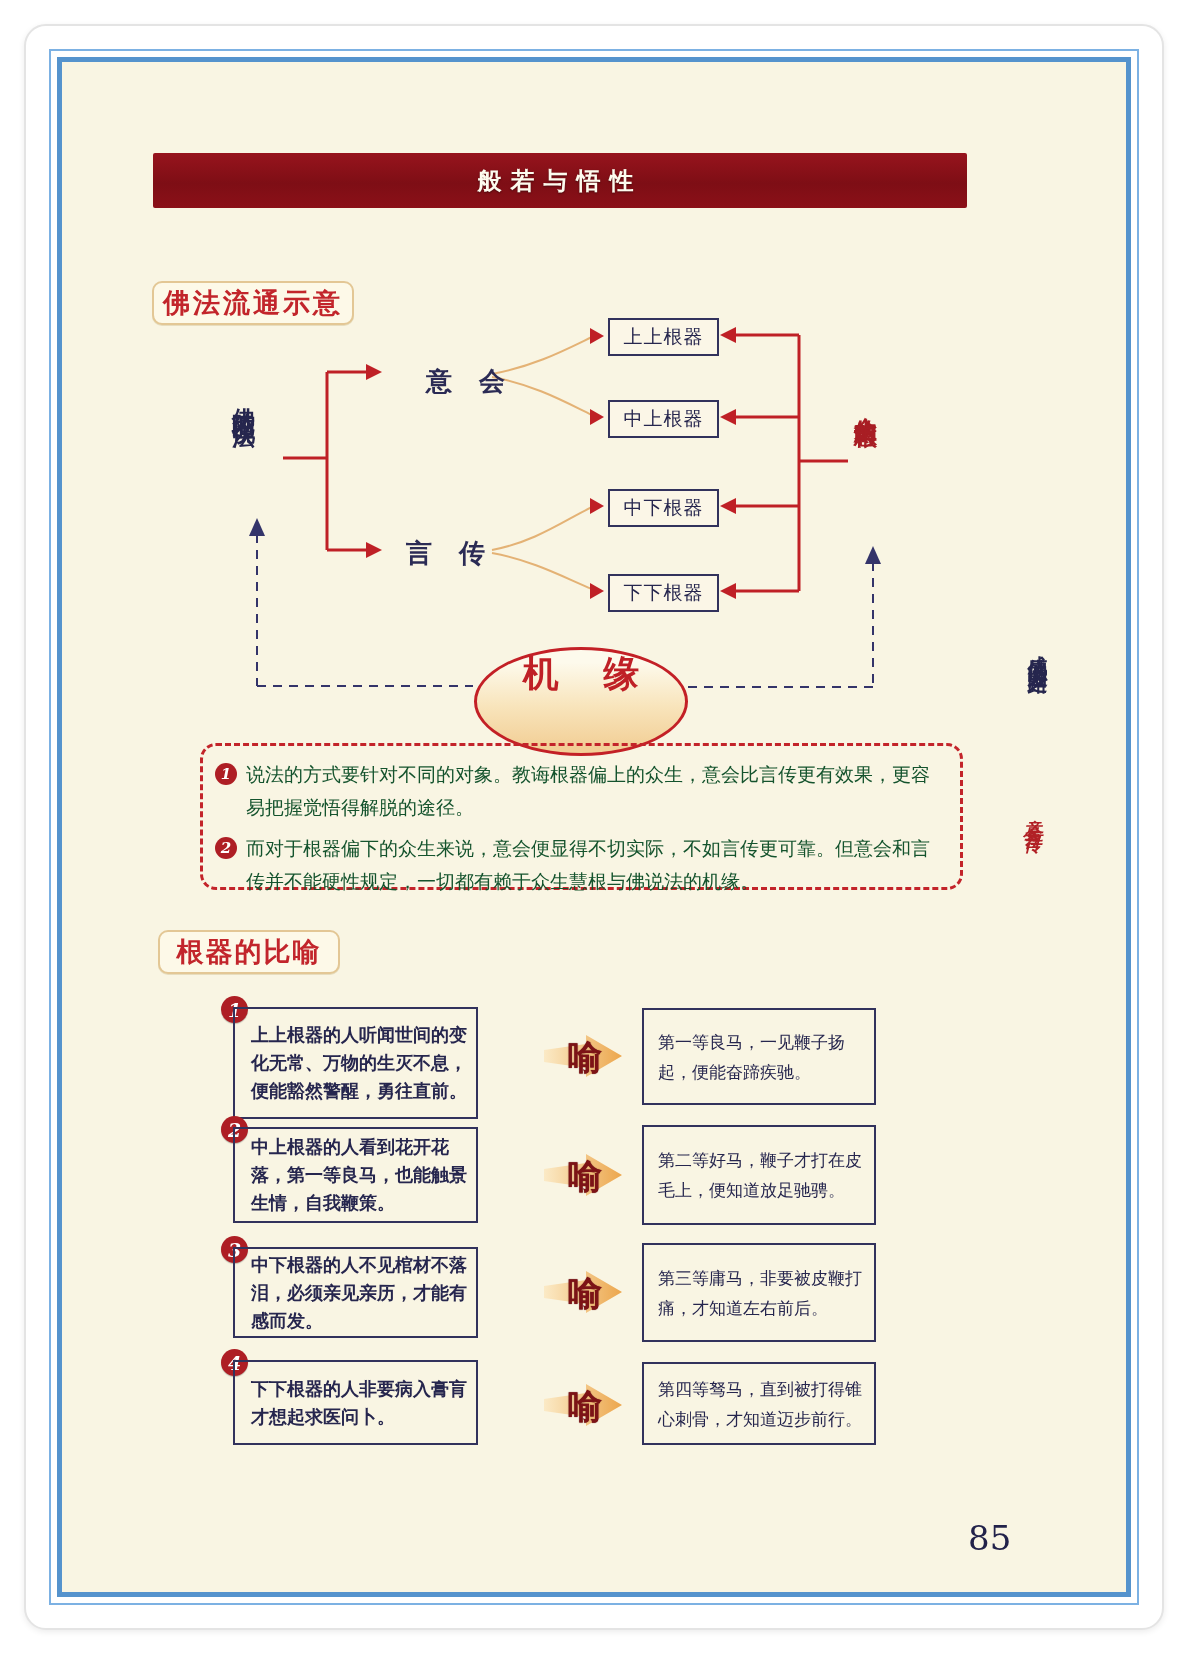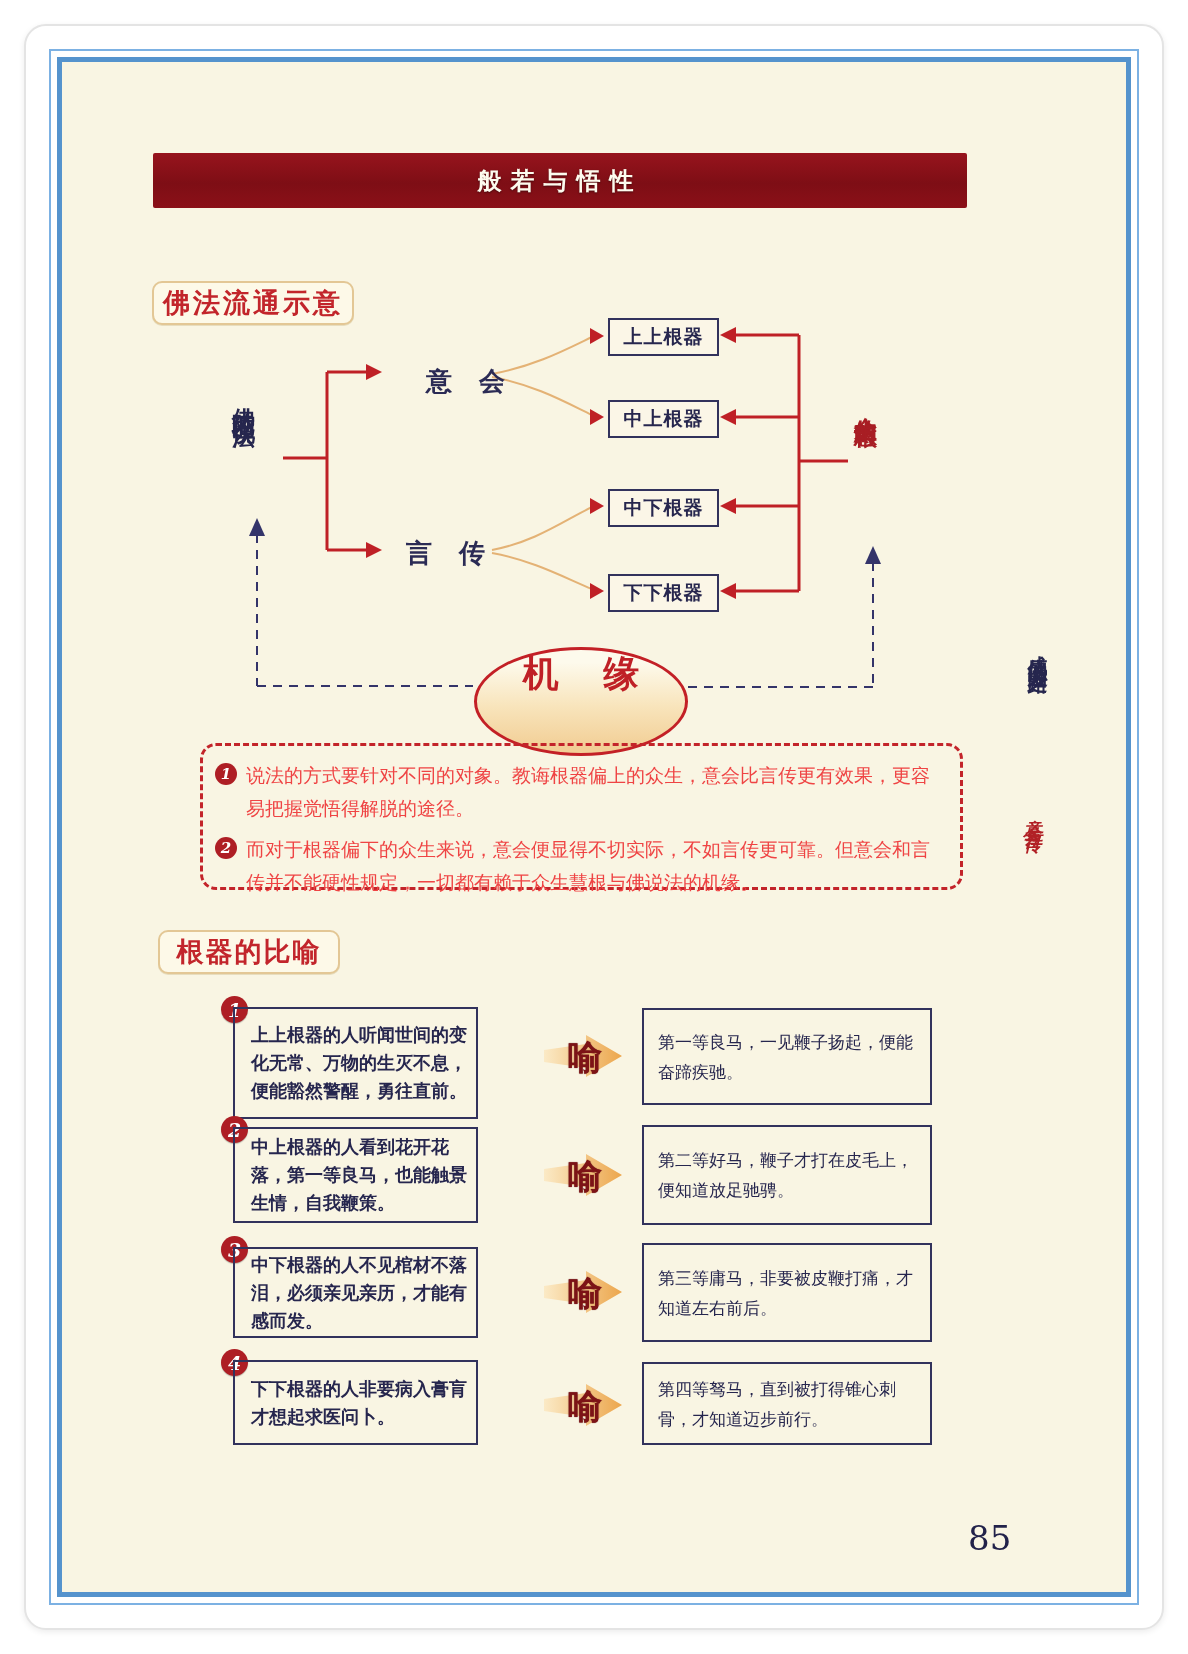--- a/index.html
+++ b/index.html
@@ -31,45 +31,45 @@
 
   .src-label{left:232px;top:390px;height:145px;font-size:23px;letter-spacing:4px;color:#26264e;}
   .tgt-label{left:854px;top:398px;height:130px;font-size:23px;letter-spacing:2px;color:#a81e24;}
 
   .method{font-size:26px;font-weight:bold;color:#2b2b55;letter-spacing:9px;white-space:nowrap;}
   .m-top{left:406px;top:364px;margin-left:20px;}
   .m-bottom{left:406px;top:536px;}
 
   .fbox{left:608px;width:107px;height:34px;border:2px solid #32325c;background:rgba(252,249,235,.45);
         display:flex;align-items:center;justify-content:center;
-        font-size:19px;font-weight:bold;color:#26264e;letter-spacing:1px;}
+        font-size:19px;font-weight:normal;color:#26264e;letter-spacing:1px;}
 
   .ellipse{left:474px;top:647px;width:208px;height:103px;border:3px solid #c32026;border-radius:50%;
            background:linear-gradient(180deg,#fdfaec 12%,#f8e4bb 55%,#f2cf96 95%);
            display:flex;align-items:flex-start;justify-content:center;}
   .ellipse span{color:#bf2026;font-size:36px;font-weight:bold;letter-spacing:16px;text-indent:16px;}
 
   
   .notes{left:200px;top:743px;width:763px;height:147px;border:3px dashed #c3242a;border-radius:16px;
          box-sizing:border-box;padding:13px 12px 8px 10px;display:flex;flex-direction:column;gap:9px;}
   .note-item{display:flex;align-items:flex-start;}
-  .note-text{font-size:19px;line-height:1.72;color:#ef4444;}
+  .note-text{font-size:19px;line-height:1.72;color:#14532d;font-family:Liberation Serif, serif;}
   .ncirc{width:22px;height:22px;border-radius:50%;background:#ae1e24;color:#fff;flex:0 0 22px;
          display:flex;align-items:center;justify-content:center;margin:4px 9px 0 2px;
          font-family:"DejaVu Serif","Liberation Serif",serif;font-style:italic;font-weight:bold;font-size:15px;}
 
   
   .series-title{left:1028px;top:640px;height:160px;font-size:20px;letter-spacing:3px;color:#26264e;font-weight:bold;}
   .chapter-title{left:1024px;top:806px;height:110px;font-size:17px;letter-spacing:4px;color:#b12025;
                  font-style:italic;font-weight:bold;}
 
   
   .rowbox{border:2px solid #32325c;box-sizing:border-box;color:#26264e;display:flex;align-items:center;}
   .rowbox-left{left:233px;width:245px;padding:6px 6px 6px 16px;font-weight:bold;font-size:18px;line-height:28px;}
-  .rowbox-right{left:642px;width:290px;padding:6px 4px 6px 14px;font-size:17px;line-height:30px;}
+  .rowbox-right{left:642px;width:234px;padding:6px 4px 6px 14px;font-size:17px;line-height:30px;}
   .rcirc{width:27px;height:27px;border-radius:50%;background:#ae1e24;color:#fff;
          display:flex;align-items:center;justify-content:center;
          font-family:"DejaVu Serif","Liberation Serif",serif;font-style:italic;font-weight:bold;font-size:19px;
          box-shadow:0 1px 1px rgba(0,0,0,.25);}
   .yu-arrow{width:80px;height:46px;left:544px;}
   .yu-char{position:absolute;left:24px;top:2px;font-size:34px;font-weight:bold;color:#7d1316;
            text-shadow:0 0 1px #5e0d0f;}
 
   .pagenum{left:968px;top:1474px;font-family:"DejaVu Serif","Liberation Serif",serif;
            font-size:34px;color:#22224a;margin-top:44px;}

